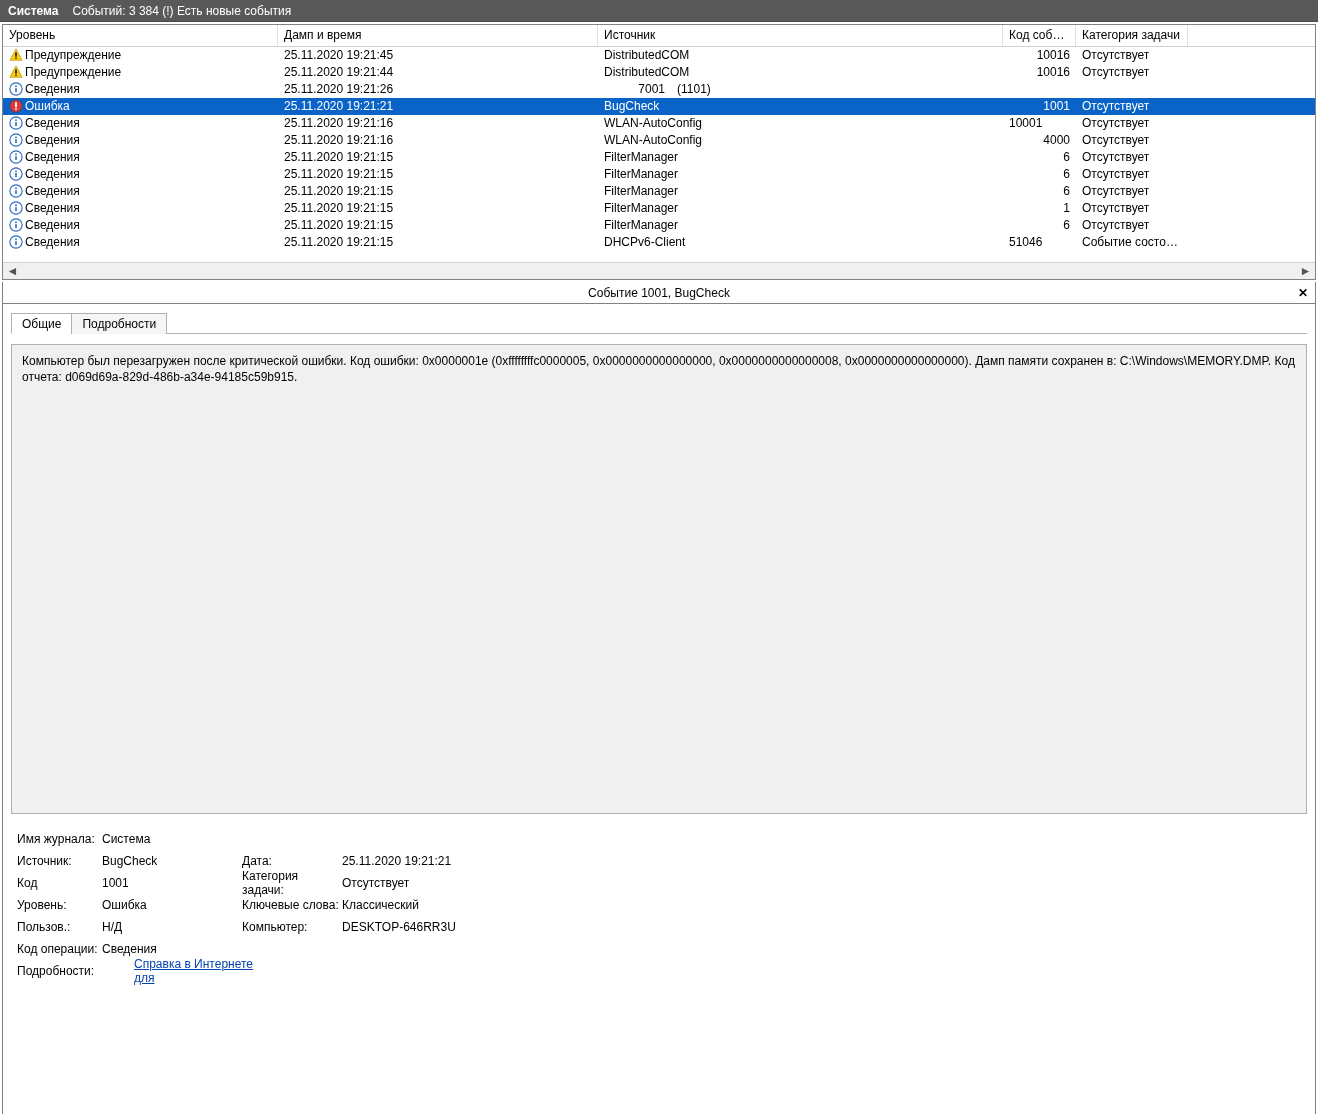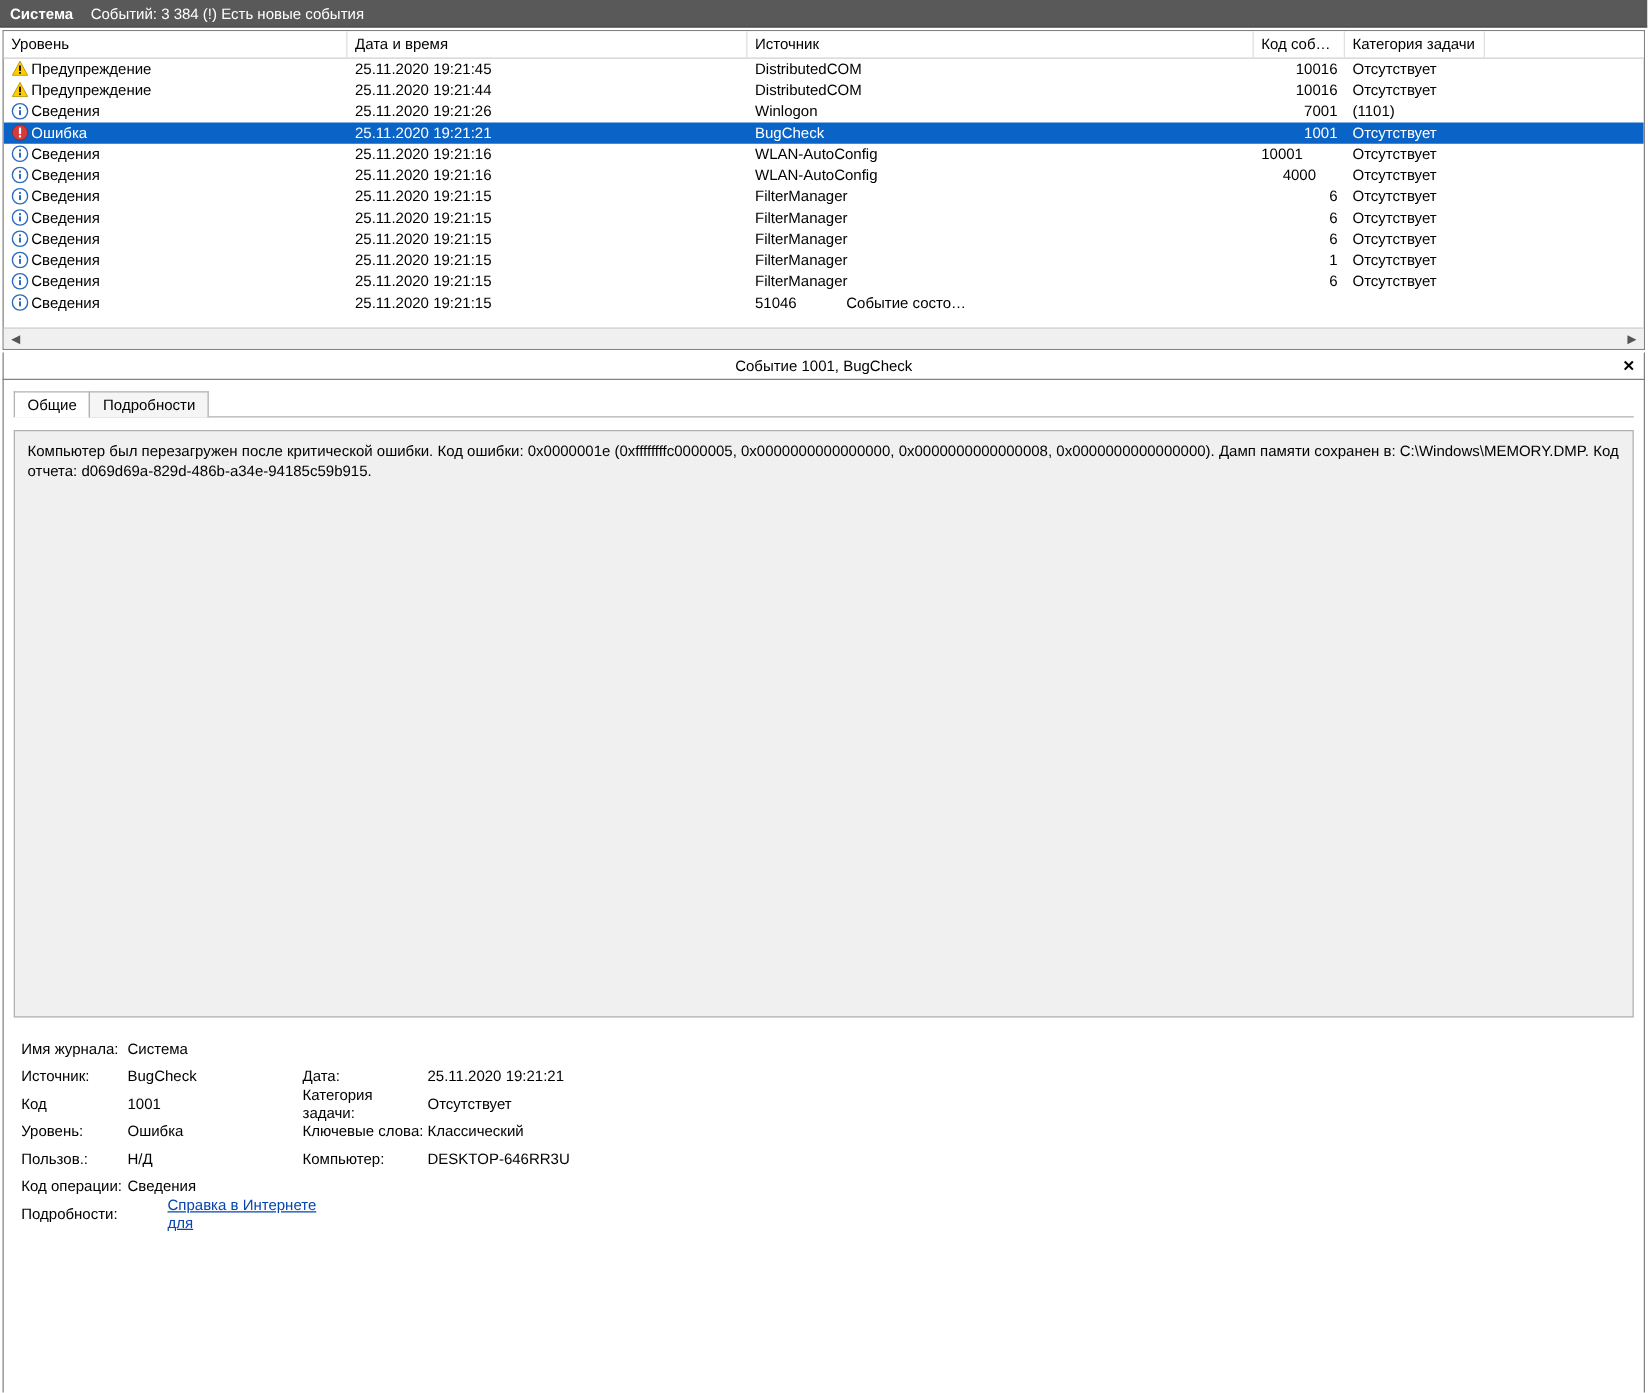--- a/index.html
+++ b/index.html
@@ -151,21 +151,21 @@
 <body>
 
 <div class="title-bar">
   <span class="bold">Система</span>
   <span>Событий: 3 384 (!) Есть новые события</span>
 </div>
 
 <div class="table-wrap">
   <div class="thead">
     <div class="th col-level">Уровень</div>
-    <div class="th col-date">Дата и время</div>
+    <div class="th col-date">Дамп и время</div>
     <div class="th col-source">Источник</div>
     <div class="th col-id">Код события</div>
     <div class="th col-cat">Категория задачи</div>
   </div>
   <div class="tbody" id="tbody">
       <div class="row">
         <div class="td col-level"><span class="icon"><svg viewBox="0 0 16 16">
               <path d="M8 1 L15 14 H1 Z" fill="#ffcc00" stroke="#aa8800" stroke-width="0.7"></path>
               <rect x="7.2" y="5" width="1.6" height="5" fill="#000"></rect>
               <rect x="7.2" y="11" width="1.6" height="1.6" fill="#000"></rect>
@@ -186,21 +186,20 @@
         <div class="td col-id" style="text-align:right">10016</div>
         <div class="td col-cat">Отсутствует</div>
       </div>
       <div class="row">
         <div class="td col-level"><span class="icon"><svg viewBox="0 0 16 16">
               <circle cx="8" cy="8" r="7" fill="#fff" stroke="#2a6bbf" stroke-width="1.3"></circle>
               <rect x="7.1" y="7" width="1.8" height="4.5" fill="#2a6bbf"></rect>
               <rect x="7.1" y="4" width="1.8" height="1.8" fill="#2a6bbf"></rect>
             </svg></span><span>Сведения</span></div>
         <div class="td col-date">25.11.2020 19:21:26</div>
-        <div class="td col-source">Winlogon</div>
         <div class="td col-id" style="text-align:right">7001</div>
         <div class="td col-cat">(1101)</div>
       </div>
       <div class="row sel">
         <div class="td col-level"><span class="icon"><svg viewBox="0 0 16 16">
               <circle cx="8" cy="8" r="7" fill="#d63a3a" stroke="#8b1f1f" stroke-width="0.6"></circle>
               <rect x="7" y="3.5" width="2" height="6" fill="#fff"></rect>
               <rect x="7" y="10.5" width="2" height="2" fill="#fff"></rect>
             </svg></span><span>Ошибка</span></div>
         <div class="td col-date">25.11.2020 19:21:21</div>
@@ -220,21 +219,21 @@
         <div class="td col-cat">Отсутствует</div>
       </div>
       <div class="row">
         <div class="td col-level"><span class="icon"><svg viewBox="0 0 16 16">
               <circle cx="8" cy="8" r="7" fill="#fff" stroke="#2a6bbf" stroke-width="1.3"></circle>
               <rect x="7.1" y="7" width="1.8" height="4.5" fill="#2a6bbf"></rect>
               <rect x="7.1" y="4" width="1.8" height="1.8" fill="#2a6bbf"></rect>
             </svg></span><span>Сведения</span></div>
         <div class="td col-date">25.11.2020 19:21:16</div>
         <div class="td col-source">WLAN-AutoConfig</div>
-        <div class="td col-id" style="text-align:center">4000</div>
+        <div class="td col-id" style="text-align:right">4000</div>
         <div class="td col-cat">Отсутствует</div>
       </div>
       <div class="row">
         <div class="td col-level"><span class="icon"><svg viewBox="0 0 16 16">
               <circle cx="8" cy="8" r="7" fill="#fff" stroke="#2a6bbf" stroke-width="1.3"></circle>
               <rect x="7.1" y="7" width="1.8" height="4.5" fill="#2a6bbf"></rect>
               <rect x="7.1" y="4" width="1.8" height="1.8" fill="#2a6bbf"></rect>
             </svg></span><span>Сведения</span></div>
         <div class="td col-date">25.11.2020 19:21:15</div>
         <div class="td col-source">FilterManager</div>
@@ -285,20 +284,21 @@
         <div class="td col-id" style="text-align:right">6</div>
         <div class="td col-cat">Отсутствует</div>
       </div>
       <div class="row">
         <div class="td col-level"><span class="icon"><svg viewBox="0 0 16 16">
               <circle cx="8" cy="8" r="7" fill="#fff" stroke="#2a6bbf" stroke-width="1.3"></circle>
               <rect x="7.1" y="7" width="1.8" height="4.5" fill="#2a6bbf"></rect>
               <rect x="7.1" y="4" width="1.8" height="1.8" fill="#2a6bbf"></rect>
             </svg></span><span>Сведения</span></div>
         <div class="td col-date">25.11.2020 19:21:15</div>
+        <div class="td col-source">DHCPv6-Client</div>
         <div class="td col-id" style="text-align:left">51046</div>
         <div class="td col-cat">Событие состояния с</div>
       </div>
     </div>
   <div class="hscroll">
     <span class="arrow">◄</span>
     <span class="arrow">►</span>
   </div>
 </div>
 

